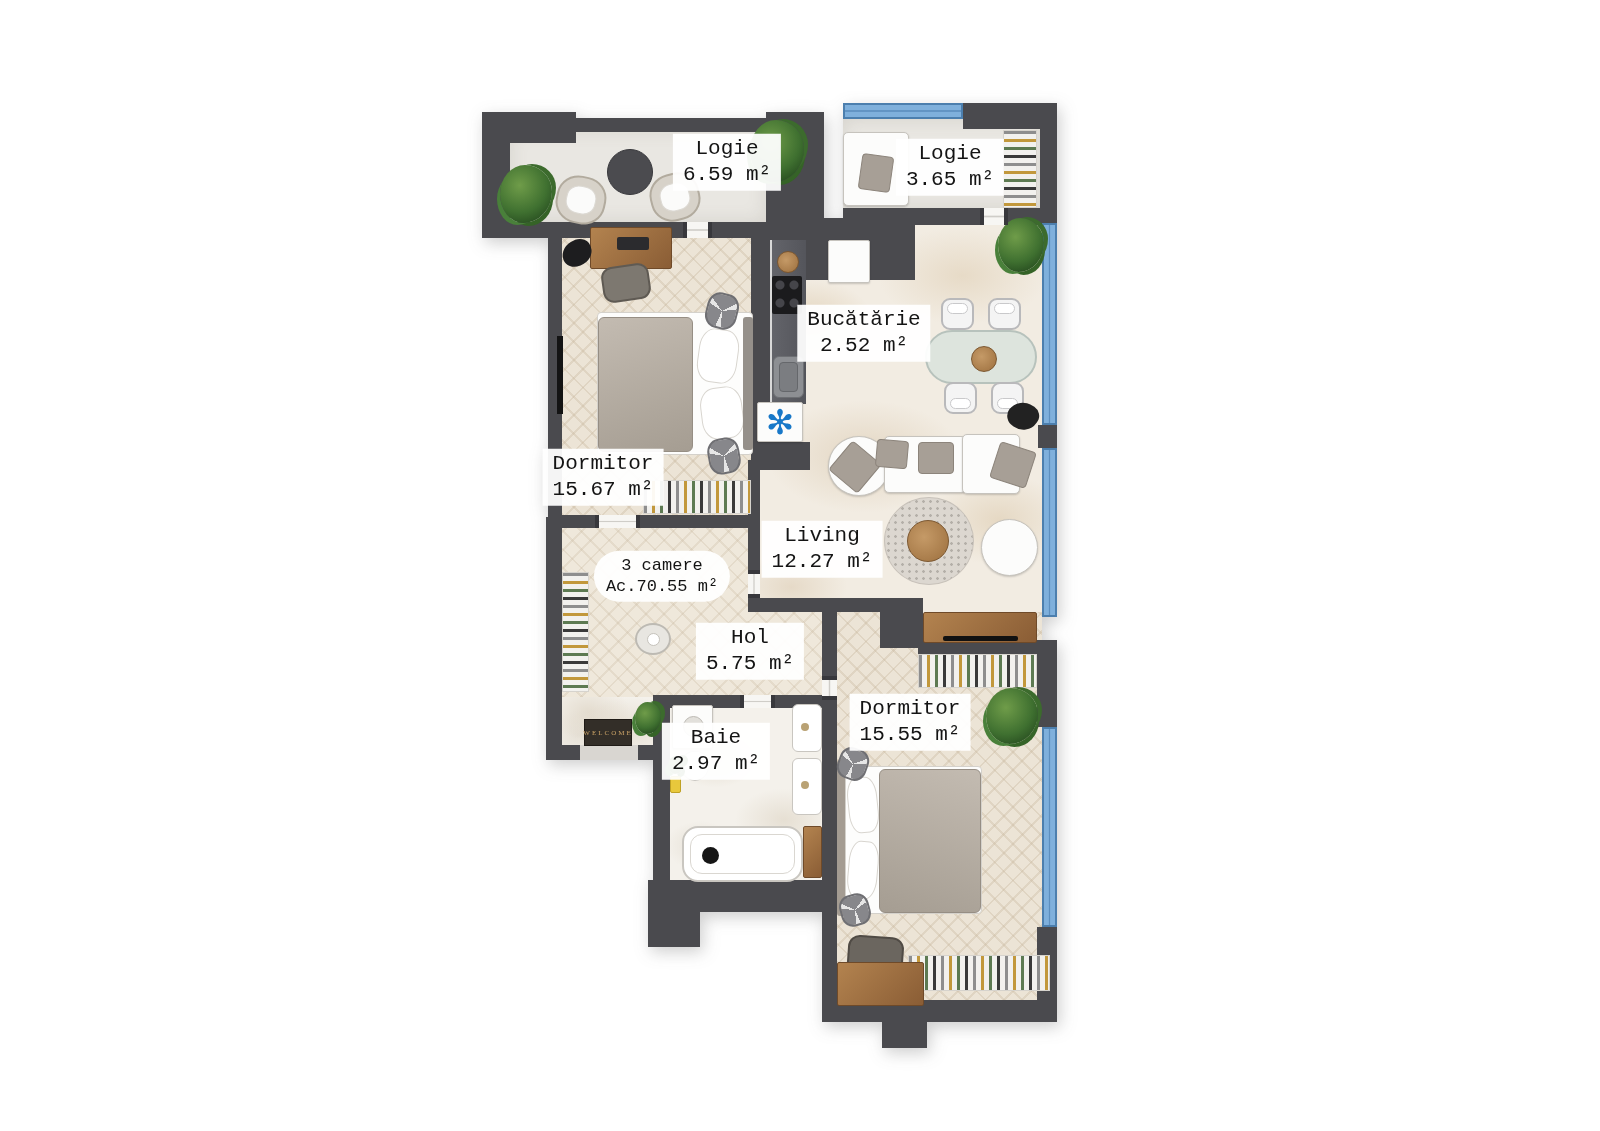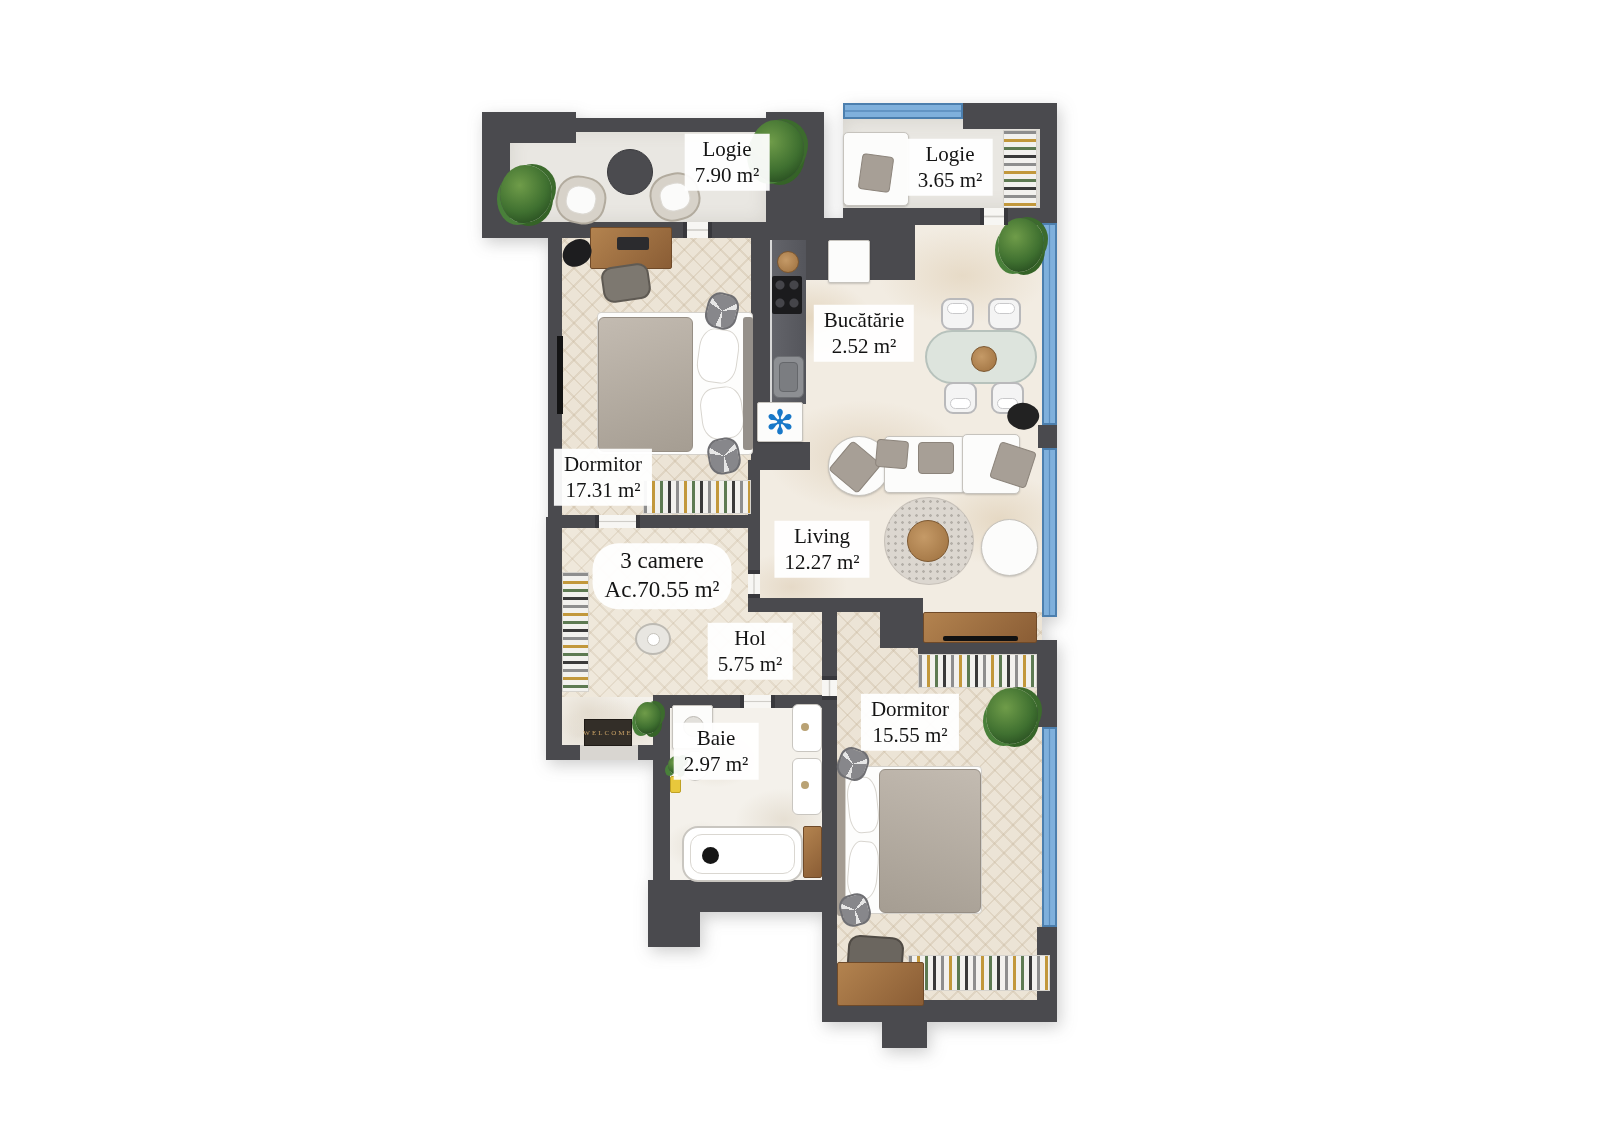--- a/index.html
+++ b/index.html
@@ -70,23 +70,23 @@
   .bsink>i{position:absolute;left:8px;top:40%;width:8px;height:8px;border-radius:50%;background:#b9a274;display:block;}
   .tub{background:#ffffff;border:2px solid #c9c6c0;border-radius:16px;}
   .tub>i.inner{position:absolute;inset:6px;border:1px solid #dad7d1;border-radius:12px;display:block;}
   .tub>i.drain{position:absolute;left:18px;top:19px;width:17px;height:17px;border-radius:50%;background:#161616;display:block;}
   .mat{background:#332e28;border:1px solid #1f1b16;display:flex;align-items:center;justify-content:center;}
   .mat span{color:#caa266;font-size:7px;letter-spacing:2px;font-family:"Liberation Serif",serif;}
   .blkline{position:absolute;background:#141414;}
   
   .lbl{position:absolute;transform:translate(-50%,-50%);background:rgba(255,255,255,.94);
        padding:2px 10px;text-align:center;color:#141414;line-height:1.25;white-space:nowrap;
-       font-family:Liberation Serif, serif;font-size:21px;}
+       font-family:Liberation Mono, monospace;font-size:21px;}
   .lbl span{display:block;}
-  .title-lbl{font-size:23px;padding:4px 12px;border-radius:26px;}
+  .title-lbl{font-size:17px;padding:4px 12px;border-radius:26px;}
   .ast{display:flex;align-items:center;justify-content:center;width:100%;height:100%;
        color:#1878c8;font-size:34px;font-family:"DejaVu Sans",sans-serif;font-weight:bold;}
 </style>
 </head>
 <body>
 
 <div class="canvas">
  <div class="plan-root">
 
   <div class="f fl-logia" style="left:510px;top:130px;width:256px;height:92px;"></div>
@@ -258,33 +258,33 @@
 
   <div class="door h" style="left:683px;top:222px;width:29px;height:16px;"></div>
   <div class="door h" style="left:980px;top:208px;width:28px;height:17px;"></div>
   <div class="door h" style="left:595px;top:515px;width:45px;height:13px;"></div>
   <div class="door v" style="left:748px;top:570px;width:12px;height:28px;"></div>
   <div class="door v" style="left:822px;top:676px;width:15px;height:24px;"></div>
   <div class="door h" style="left:740px;top:695px;width:35px;height:13px;"></div>
 
   <div class="lbl" style="left:727px;top:162px;">
     <span>Logie</span>
-    <span>7.90 m²</span>
+    <span>6.59 m²</span>
   </div>
   <div class="lbl" style="left:950px;top:167px;">
     <span>Logie</span>
     <span>3.65 m²</span>
   </div>
   <div class="lbl" style="left:864px;top:333px;">
     <span>Bucătărie</span>
     <span>2.52 m²</span>
   </div>
   <div class="lbl" style="left:603px;top:477px;">
     <span>Dormitor</span>
-    <span>17.31 m²</span>
+    <span>15.67 m²</span>
   </div>
   <div class="lbl" style="left:822px;top:549px;">
     <span>Living</span>
     <span>12.27 m²</span>
   </div>
   <div class="lbl title-lbl" style="left:662px;top:576px;">
     <span>3 camere</span>
     <span>Ac.70.55 m²</span>
   </div>
   <div class="lbl" style="left:750px;top:651px;">

